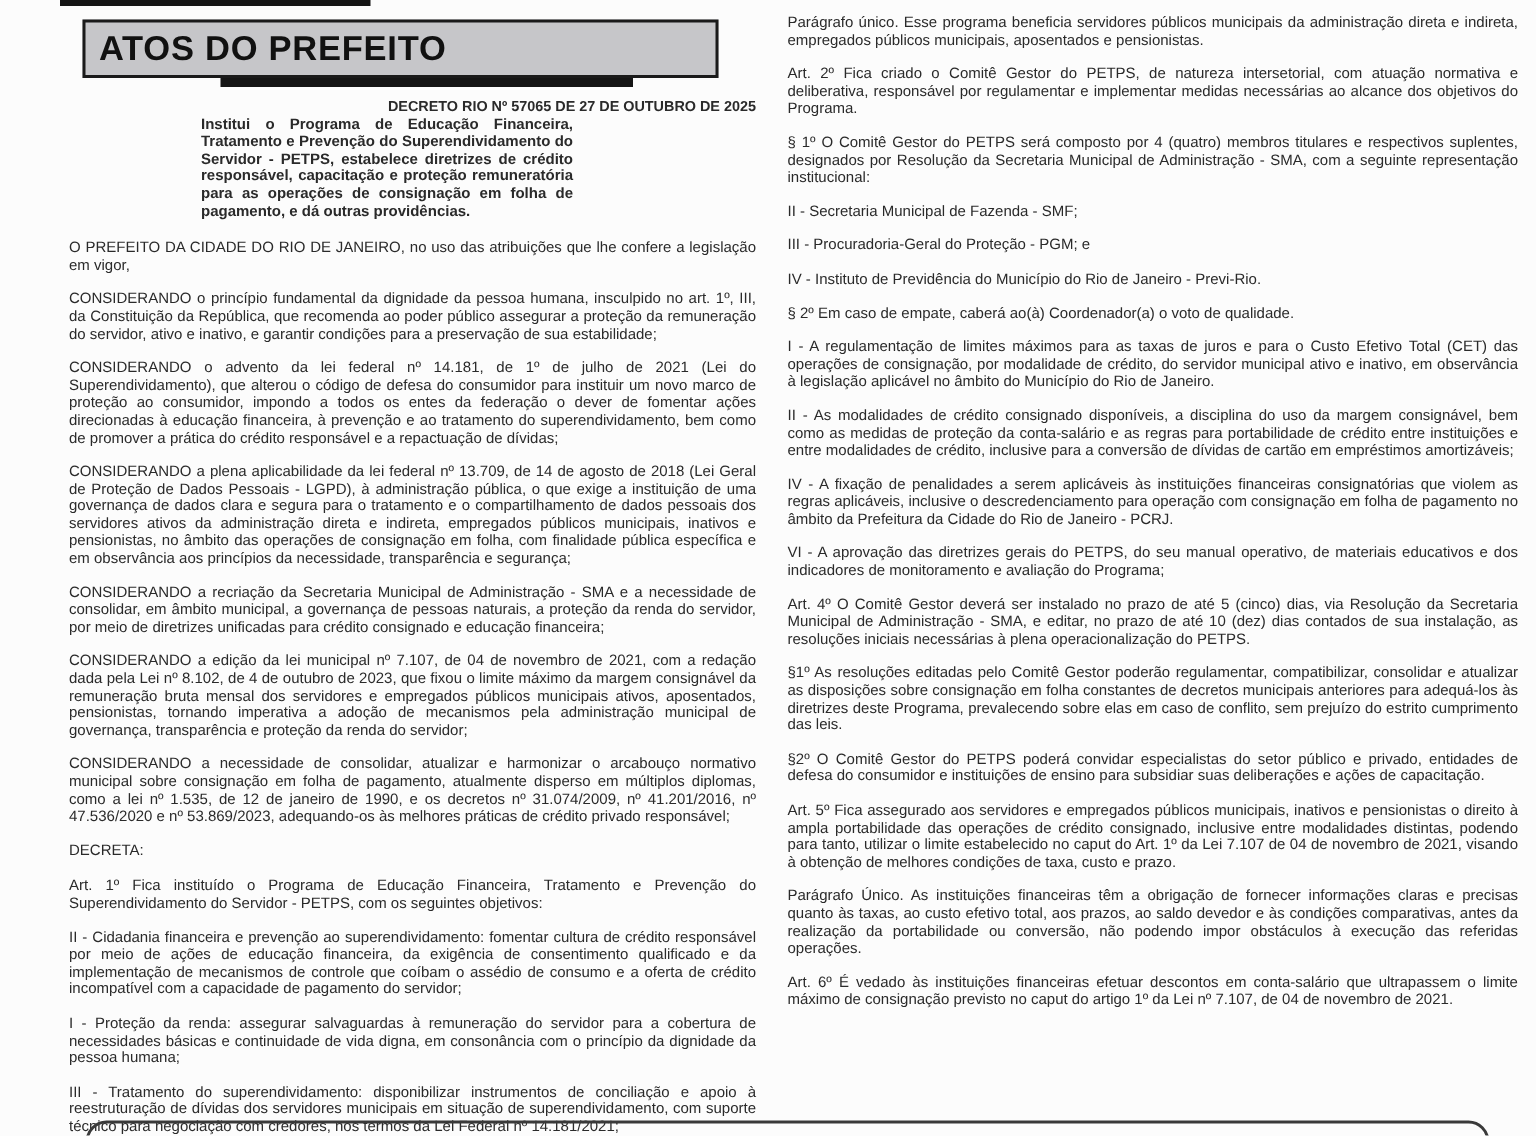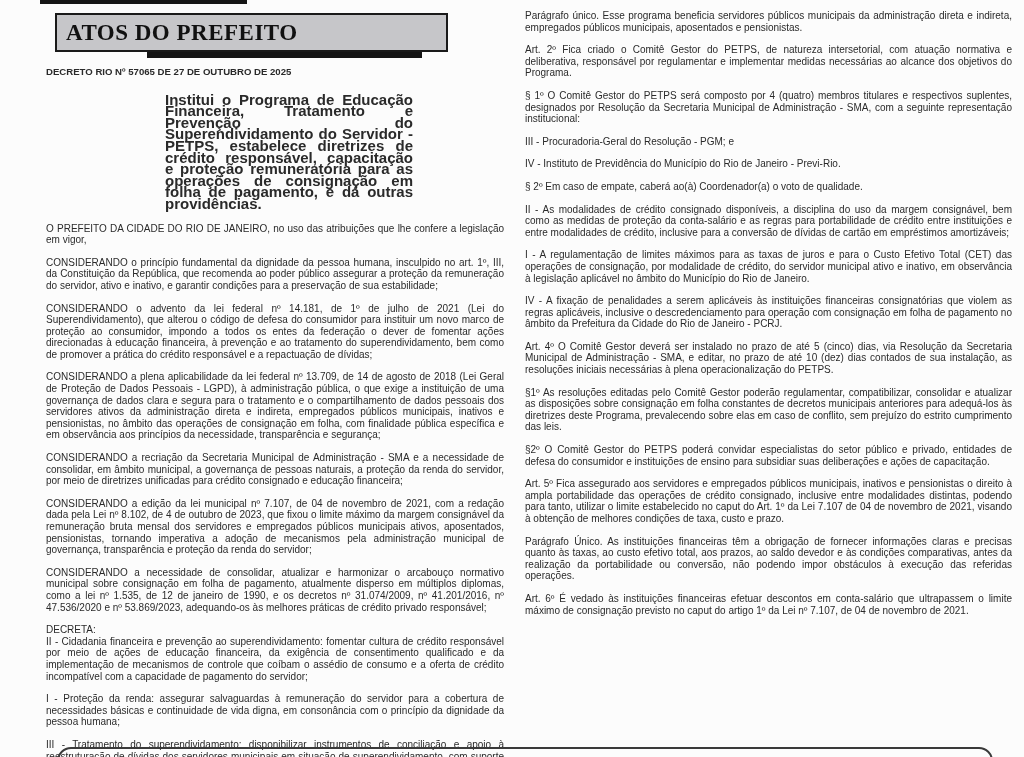--- a/index.html
+++ b/index.html
@@ -20,29 +20,28 @@
     left: 40px;
     top: 0;
     width: 207px;
     height: 4px;
     background: #151515;
   }
   .header-box {
     position: absolute;
     left: 55px;
     top: 13px;
-    width: 393px;
+    width: 424px;
     height: 39px;
     box-sizing: border-box;
     background: var(--header-fill, #c6c6c9);
     border: 2px solid var(--header-border, #1a1a1a);
     display: flex;
     align-items: center;
     padding-left: 9px;
-    font-family: Liberation Serif, serif;
   }
   .header-title {
     font-size: 23px;
     font-weight: bold;
     color: #111;
     letter-spacing: 0.5px;
     white-space: nowrap;
   }
   .header-shadow {
     position: absolute;
@@ -58,45 +57,45 @@
     top: 60px;
     width: 458px;
   }
   .col-right {
     position: absolute;
     left: 525px;
     top: 10px;
     width: 487px;
   }
   .decree-title {
-    text-align: left;
+    text-align: right;
     font-weight: bold;
     font-size: 9.6px;
     line-height: 11.6px;
     padding-top: 6px;
-    margin-bottom: 16px;
+    margin-bottom: 0;
   }
   .ementa {
-    margin-left: 119px;
+    margin-left: 88px;
     width: 248px;
     box-sizing: border-box;
     font-weight: bold;
-    font-size: 15px;
+    font-size: 10px;
     line-height: 11.6px;
     text-align: justify;
     margin-bottom: 13px;
   }
   .para {
     font-size: 10px;
     line-height: 11.6px;
     text-align: justify;
     margin: 0 0 11px 0;
   }
   .para.tight {
-    margin-bottom: 0;
+    margin-bottom: 12px;
   }
   .para b {
     font-weight: normal;
   }
   .bottom-frame {
     position: absolute;
     left: 57px;
     top: 747px;
     width: 936px;
     height: 40px;
@@ -122,38 +121,41 @@
     <div class="ementa">Institui o Programa de Educação Financeira, Tratamento e Prevenção do Superendividamento do Servidor - PETPS, estabelece diretrizes de crédito responsável, capacitação e proteção remuneratória para as operações de consignação em folha de pagamento, e dá outras providências.</div>
     <div>
         <p class="para"><b>O PREFEITO DA CIDADE DO RIO DE JANEIRO</b>, no uso das atribuições que lhe confere a legislação em vigor,</p>
         <p class="para">CONSIDERANDO o princípio fundamental da dignidade da pessoa humana, insculpido no art. 1º, III, da Constituição da República, que recomenda ao poder público assegurar a proteção da remuneração do servidor, ativo e inativo, e garantir condições para a preservação de sua estabilidade;</p>
         <p class="para">CONSIDERANDO o advento da lei federal nº 14.181, de 1º de julho de 2021 (Lei do Superendividamento), que alterou o código de defesa do consumidor para instituir um novo marco de proteção ao consumidor, impondo a todos os entes da federação o dever de fomentar ações direcionadas à educação financeira, à prevenção e ao tratamento do superendividamento, bem como de promover a prática do crédito responsável e a repactuação de dívidas;</p>
         <p class="para">CONSIDERANDO a plena aplicabilidade da lei federal nº 13.709, de 14 de agosto de 2018 (Lei Geral de Proteção de Dados Pessoais - LGPD), à administração pública, o que exige a instituição de uma governança de dados clara e segura para o tratamento e o compartilhamento de dados pessoais dos servidores ativos da administração direta e indireta, empregados públicos municipais, inativos e pensionistas, no âmbito das operações de consignação em folha, com finalidade pública específica e em observância aos princípios da necessidade, transparência e segurança;</p>
         <p class="para">CONSIDERANDO a recriação da Secretaria Municipal de Administração - SMA e a necessidade de consolidar, em âmbito municipal, a governança de pessoas naturais, a proteção da renda do servidor, por meio de diretrizes unificadas para crédito consignado e educação financeira;</p>
         <p class="para">CONSIDERANDO a edição da lei municipal nº 7.107, de 04 de novembro de 2021, com a redação dada pela Lei nº 8.102, de 4 de outubro de 2023, que fixou o limite máximo da margem consignável da remuneração bruta mensal dos servidores e empregados públicos municipais ativos, aposentados, pensionistas, tornando imperativa a adoção de mecanismos pela administração municipal de governança, transparência e proteção da renda do servidor;</p>
         <p class="para">CONSIDERANDO a necessidade de consolidar, atualizar e harmonizar o arcabouço normativo municipal sobre consignação em folha de pagamento, atualmente disperso em múltiplos diplomas, como a lei nº 1.535, de 12 de janeiro de 1990, e os decretos nº 31.074/2009, nº 41.201/2016, nº 47.536/2020 e nº 53.869/2023, adequando-os às melhores práticas de crédito privado responsável;</p>
         <p class="para tight"><b>DECRETA:</b></p>
+        <p class="para"><b>Art. 1º</b> Fica instituído o Programa de Educação Financeira, Tratamento e Prevenção do Superendividamento do Servidor - PETPS, com os seguintes objetivos:</p>
         <p class="para">II - Cidadania financeira e prevenção ao superendividamento: fomentar cultura de crédito responsável por meio de ações de educação financeira, da exigência de consentimento qualificado e da implementação de mecanismos de controle que coíbam o assédio de consumo e a oferta de crédito incompatível com a capacidade de pagamento do servidor;</p>
         <p class="para">I - Proteção da renda: assegurar salvaguardas à remuneração do servidor para a cobertura de necessidades básicas e continuidade de vida digna, em consonância com o princípio da dignidade da pessoa humana;</p>
         <p class="para">III - Tratamento do superendividamento: disponibilizar instrumentos de conciliação e apoio à reestruturação de dívidas dos servidores municipais em situação de superendividamento, com suporte técnico para negociação com credores, nos termos da Lei Federal nº 14.181/2021;</p>
         <p class="para">IV - Cooperação institucional: promover a cooperação com instituições financeiras consignatárias, visando ao aprimoramento contínuo das condições de crédito ofertadas aos servidores municipais.</p>
       </div>
   </div>
 
   <div class="col-right">
     <div>
         <p class="para">Parágrafo único. Esse programa beneficia servidores públicos municipais da administração direta e indireta, empregados públicos municipais, aposentados e pensionistas.</p>
         <p class="para"><b>Art. 2º</b> Fica criado o Comitê Gestor do PETPS, de natureza intersetorial, com atuação normativa e deliberativa, responsável por regulamentar e implementar medidas necessárias ao alcance dos objetivos do Programa.</p>
         <p class="para">§ 1º O Comitê Gestor do PETPS será composto por 4 (quatro) membros titulares e respectivos suplentes, designados por Resolução da Secretaria Municipal de Administração - SMA, com a seguinte representação institucional:</p>
-        <p class="para">III - Procuradoria-Geral do Resolução - PGM; e</p>
+        <p class="para">II - Secretaria Municipal de Fazenda - SMF;</p>
+        <p class="para">III - Procuradoria-Geral do Proteção - PGM; e</p>
         <p class="para">IV - Instituto de Previdência do Município do Rio de Janeiro - Previ-Rio.</p>
         <p class="para">§ 2º Em caso de empate, caberá ao(à) Coordenador(a) o voto de qualidade.</p>
+        <p class="para">I - A regulamentação de limites máximos para as taxas de juros e para o Custo Efetivo Total (CET) das operações de consignação, por modalidade de crédito, do servidor municipal ativo e inativo, em observância à legislação aplicável no âmbito do Município do Rio de Janeiro.</p>
         <p class="para">II - As modalidades de crédito consignado disponíveis, a disciplina do uso da margem consignável, bem como as medidas de proteção da conta-salário e as regras para portabilidade de crédito entre instituições e entre modalidades de crédito, inclusive para a conversão de dívidas de cartão em empréstimos amortizáveis;</p>
-        <p class="para">I - A regulamentação de limites máximos para as taxas de juros e para o Custo Efetivo Total (CET) das operações de consignação, por modalidade de crédito, do servidor municipal ativo e inativo, em observância à legislação aplicável no âmbito do Município do Rio de Janeiro.</p>
         <p class="para">IV - A fixação de penalidades a serem aplicáveis às instituições financeiras consignatórias que violem as regras aplicáveis, inclusive o descredenciamento para operação com consignação em folha de pagamento no âmbito da Prefeitura da Cidade do Rio de Janeiro - PCRJ.</p>
+        <p class="para">VI - A aprovação das diretrizes gerais do PETPS, do seu manual operativo, de materiais educativos e dos indicadores de monitoramento e avaliação do Programa;</p>
         <p class="para"><b>Art. 4º</b> O Comitê Gestor deverá ser instalado no prazo de até 5 (cinco) dias, via Resolução da Secretaria Municipal de Administração - SMA, e editar, no prazo de até 10 (dez) dias contados de sua instalação, as resoluções iniciais necessárias à plena operacionalização do PETPS.</p>
         <p class="para">§1º As resoluções editadas pelo Comitê Gestor poderão regulamentar, compatibilizar, consolidar e atualizar as disposições sobre consignação em folha constantes de decretos municipais anteriores para adequá-los às diretrizes deste Programa, prevalecendo sobre elas em caso de conflito, sem prejuízo do estrito cumprimento das leis.</p>
         <p class="para">§2º O Comitê Gestor do PETPS poderá convidar especialistas do setor público e privado, entidades de defesa do consumidor e instituições de ensino para subsidiar suas deliberações e ações de capacitação.</p>
         <p class="para"><b>Art. 5º</b> Fica assegurado aos servidores e empregados públicos municipais, inativos e pensionistas o direito à ampla portabilidade das operações de crédito consignado, inclusive entre modalidades distintas, podendo para tanto, utilizar o limite estabelecido no caput do Art. 1º da Lei 7.107 de 04 de novembro de 2021, visando à obtenção de melhores condições de taxa, custo e prazo.</p>
         <p class="para">Parágrafo Único. As instituições financeiras têm a obrigação de fornecer informações claras e precisas quanto às taxas, ao custo efetivo total, aos prazos, ao saldo devedor e às condições comparativas, antes da realização da portabilidade ou conversão, não podendo impor obstáculos à execução das referidas operações.</p>
         <p class="para"><b>Art. 6º</b> É vedado às instituições financeiras efetuar descontos em conta-salário que ultrapassem o limite máximo de consignação previsto no caput do artigo 1º da Lei nº 7.107, de 04 de novembro de 2021.</p>
       </div>
   </div>
 
   <div class="bottom-frame"></div>

